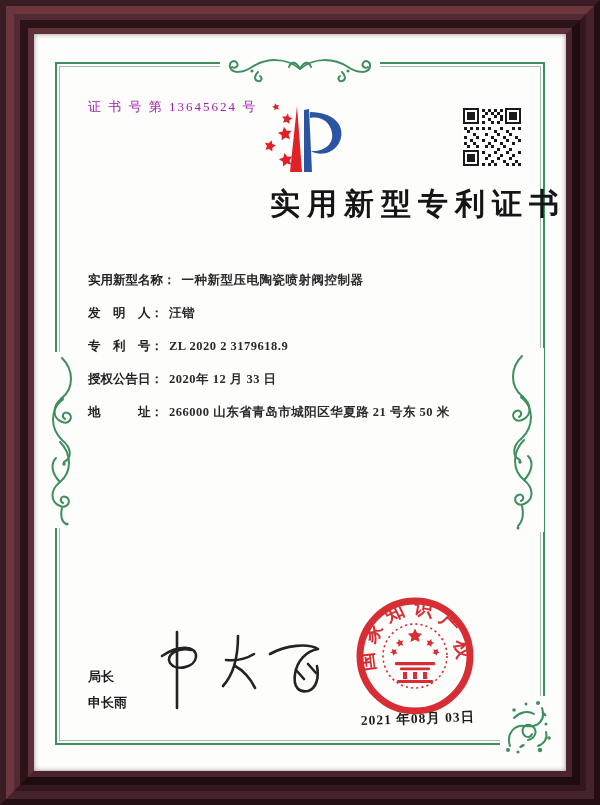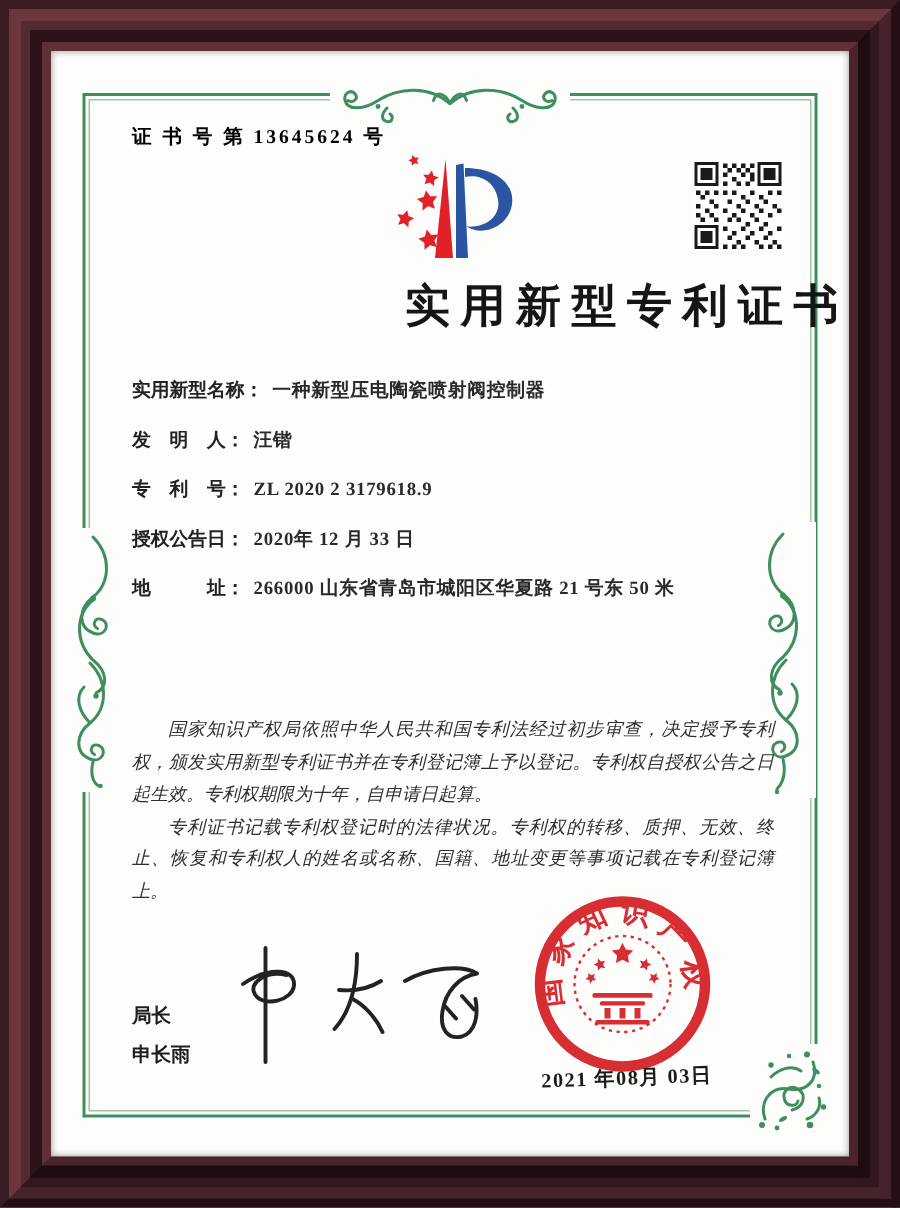--- a/index.html
+++ b/index.html
@@ -25,30 +25,30 @@
 
   
   .orn{position:absolute;background:#fdfdfc;display:flex;align-items:center;justify-content:center;z-index:2;}
   .orn-top{left:186px;top:16px;width:160px;height:38px;}
   .orn-left{left:6px;top:318px;width:42px;height:176px;}
   .orn-right{left:468px;top:314px;width:42px;height:184px;}
   .orn-corner{left:466px;top:662px;width:56px;height:62px;}
   .orn svg{display:block;}
 
   
-  .certno{position:absolute;left:54px;top:48px;font-size:13px;letter-spacing:2px;
-          color:#000000;font-weight:700;z-index:3;}
+  .certno{position:absolute;left:54px;top:64px;font-size:13px;letter-spacing:2px;
+          color:#a21caf;font-weight:400;z-index:3;}
   .logo{position:absolute;left:218px;top:58px;width:96px;height:84px;z-index:3;}
   .qr{position:absolute;left:427px;top:72px;width:62px;height:62px;z-index:3;}
 
   .title{position:absolute;left:0;right:0;top:150px;margin:0;text-align:right;
          font-size:30px;font-weight:bold;letter-spacing:7px;color:#151515;z-index:3;}
 
   
-  .fields{position:absolute;left:54px;top:210px;right:18px;z-index:3;}
+  .fields{position:absolute;left:54px;top:230px;right:18px;z-index:3;}
   .frow{height:33px;line-height:33px;font-size:12.5px;color:#2a2a2a;
         font-weight:bold;white-space:nowrap;}
   .frow .lab{color:#222;}
   .frow .val{margin-left:6px;letter-spacing:.5px;}
   .frow .second{margin-left:34px;}
 
   
   .paras{position:absolute;left:54px;top:442px;width:428px;z-index:3;}
   .para{font-size:12px;line-height:1.8;color:#2e2e2e;text-align:justify;
         text-indent:2em;font-style:italic;margin:0;}
@@ -201,24 +201,20 @@
       <span class="lab">专　利　号：</span><span class="val">ZL 2020 2 3179618.9</span>
     </div>
     <div class="frow">
       <span class="lab">授权公告日：</span><span class="val">2020年 12 月 33 日</span>
     </div>
     <div class="frow">
       <span class="lab">地　　　址：</span><span class="val">266000 山东省青岛市城阳区华夏路 21 号东 50 米</span>
     </div>
   </div>
 
-  <div class="paras">
-    <p class="para">国家知识产权局依照中华人民共和国专利法经过初步审查，决定授予专利权，颁发实用新型专利证书并在专利登记簿上予以登记。专利权自授权公告之日起生效。专利权期限为十年，自申请日起算。</p>
-    <p class="para">专利证书记载专利权登记时的法律状况。专利权的转移、质押、无效、终止、恢复和专利权人的姓名或名称、国籍、地址变更等事项记载在专利登记簿上。</p>
-  </div>
 
   <div class="director">
     <div>局长</div>
     <div>申长雨</div>
   </div>
 
   <div class="signature">
     <svg width="210" height="100" viewBox="0 0 210 100">
       <g fill="none" stroke="#232323" stroke-width="2.6" stroke-linecap="round" stroke-linejoin="round">
         <path d="M28,32 c16,-11 35,-11 34,1 c-1,10 -20,15 -26,6 c-5,-8 8,-16 21,-13"></path>

